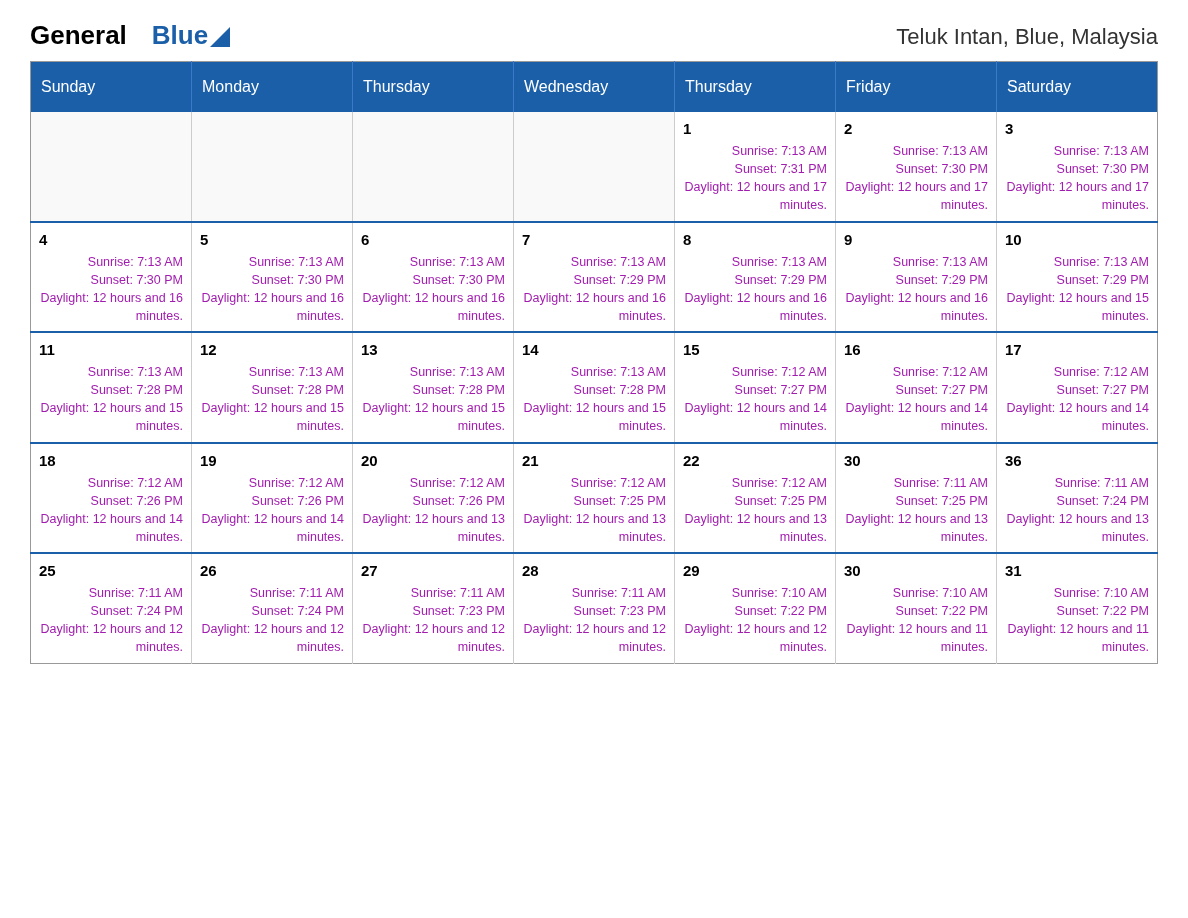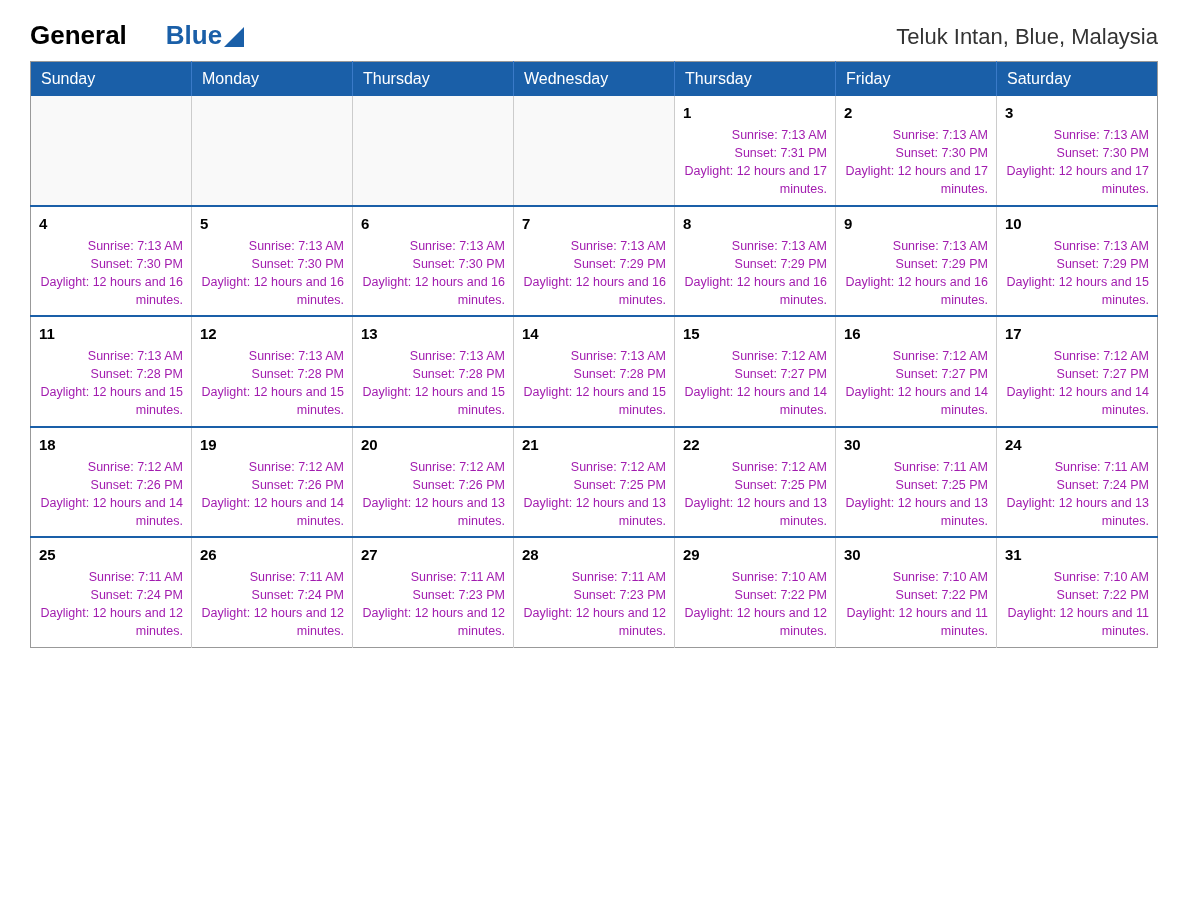--- a/index.html
+++ b/index.html
@@ -28,21 +28,21 @@
     }
     .logo-general {
       font-size: 26px;
       font-weight: bold;
       color: #000;
     }
     .logo-blue-part {
       display: flex;
       flex-direction: column;
       align-items: flex-start;
-      margin-left: 19px;
+      margin-left: 5px;
     }
     .logo-blue-text {
       font-size: 26px;
       font-weight: bold;
       color: #1a5fa8;
     }
     .title-block {
       text-align: right;
     }
     .month-title {
@@ -59,21 +59,21 @@
     .calendar-table {
       width: 100%;
       border-collapse: collapse;
       border: 1px solid #999;
     }
     .calendar-table th {
       background-color: #1a5fa8;
       color: #fff;
       font-size: 16px;
       font-weight: normal;
-      padding: 8px 10px;
+      padding: 16px 10px;
       text-align: left;
       border-right: 1px solid #3a7ac8;
     }
     .calendar-table th:last-child {
       border-right: none;
     }
     .calendar-table td {
       vertical-align: top;
       padding: 6px 8px;
       border-right: 1px solid #ccc;
@@ -242,21 +242,21 @@
         </td>
         <td>
           <span class="day-number">22</span>
           <div class="day-info">Sunrise: 7:12 AM<br>Sunset: 7:25 PM<br>Daylight: 12 hours and 13 minutes.</div>
         </td>
         <td>
           <span class="day-number">30</span>
           <div class="day-info">Sunrise: 7:11 AM<br>Sunset: 7:25 PM<br>Daylight: 12 hours and 13 minutes.</div>
         </td>
         <td>
-          <span class="day-number">24</span>
+          <span class="day-number">36</span>
           <div class="day-info">Sunrise: 7:11 AM<br>Sunset: 7:24 PM<br>Daylight: 12 hours and 13 minutes.</div>
         </td>
       </tr>
       <tr class="row-divider">
         <td>
           <span class="day-number">25</span>
           <div class="day-info">Sunrise: 7:11 AM<br>Sunset: 7:24 PM<br>Daylight: 12 hours and 12 minutes.</div>
         </td>
         <td>
           <span class="day-number">26</span>

